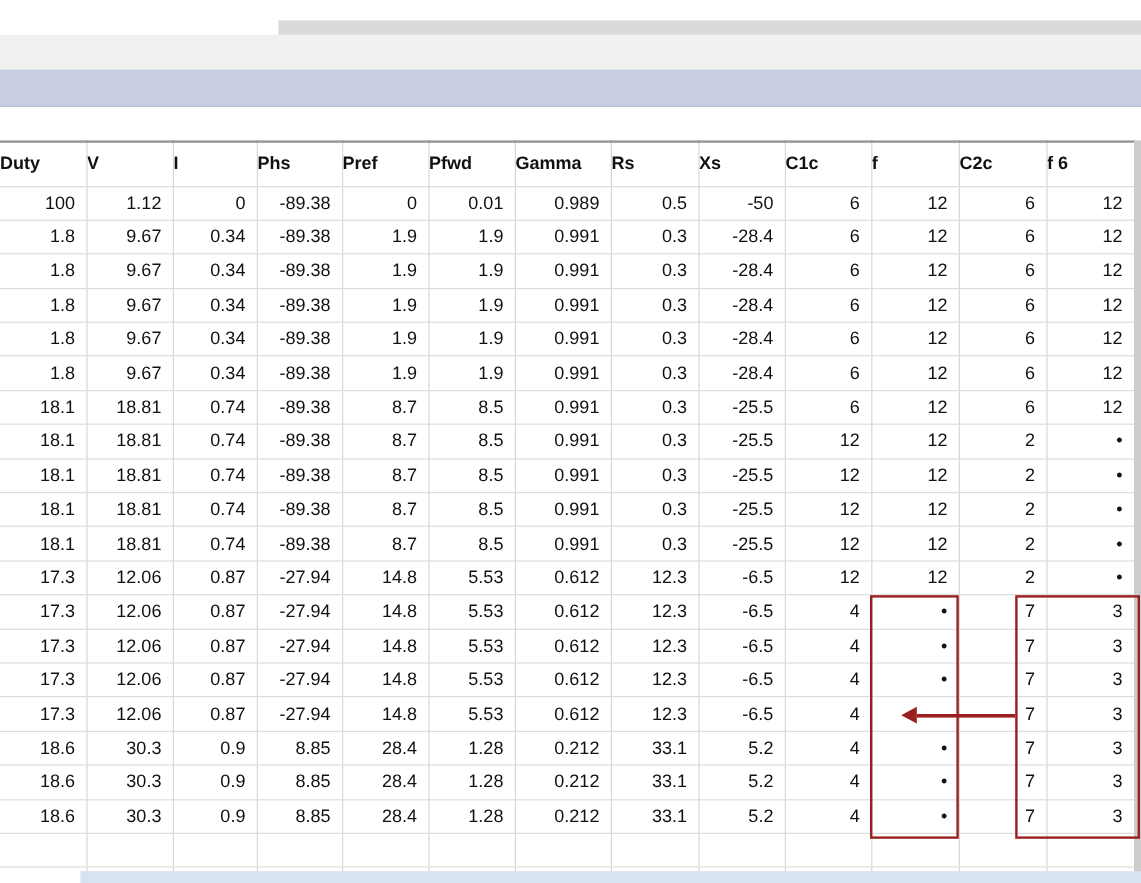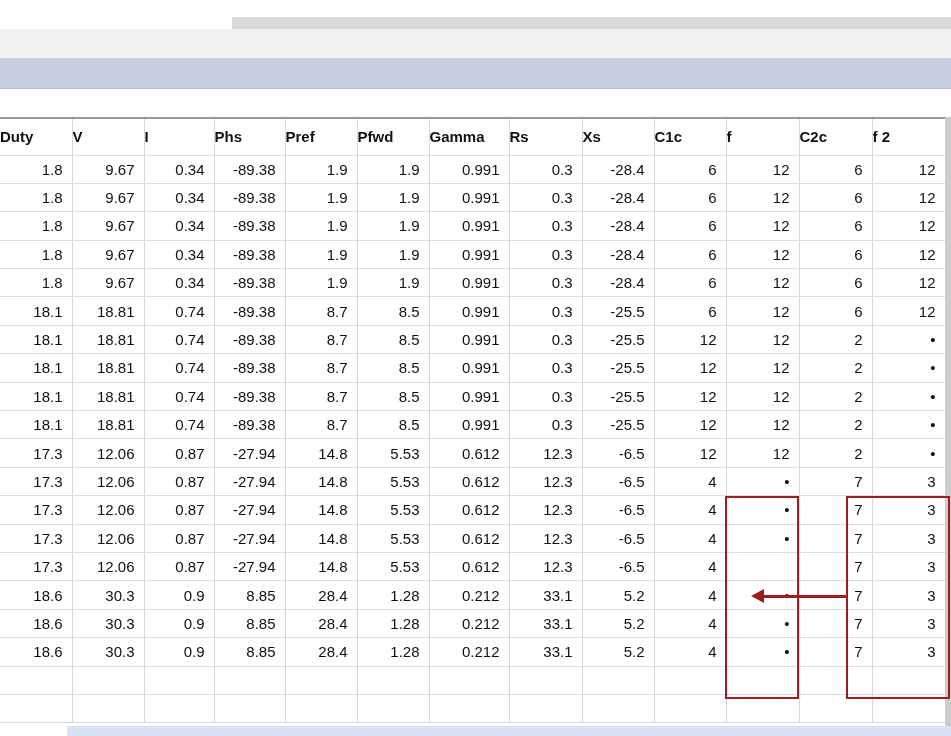--- a/index.html
+++ b/index.html
@@ -92,24 +92,39 @@
           <th>I</th>
           <th>Phs</th>
           <th>Pref</th>
           <th>Pfwd</th>
           <th>Gamma</th>
           <th>Rs</th>
           <th>Xs</th>
           <th>C1c</th>
           <th>f</th>
           <th>C2c</th>
-          <th>f 2</th>
+          <th>f 6</th>
         </tr>
     </thead>
     <tbody>
+        <tr>
+          <td>100</td>
+          <td>1.12</td>
+          <td>0</td>
+          <td>-89.38</td>
+          <td>0</td>
+          <td>0.01</td>
+          <td>0.989</td>
+          <td>0.5</td>
+          <td>-50</td>
+          <td>6</td>
+          <td>12</td>
+          <td>6</td>
+          <td>12</td>
+        </tr>
         <tr>
           <td>1.8</td>
           <td>9.67</td>
           <td>0.34</td>
           <td>-89.38</td>
           <td>1.9</td>
           <td>1.9</td>
           <td>0.991</td>
           <td>0.3</td>
           <td>-28.4</td>

